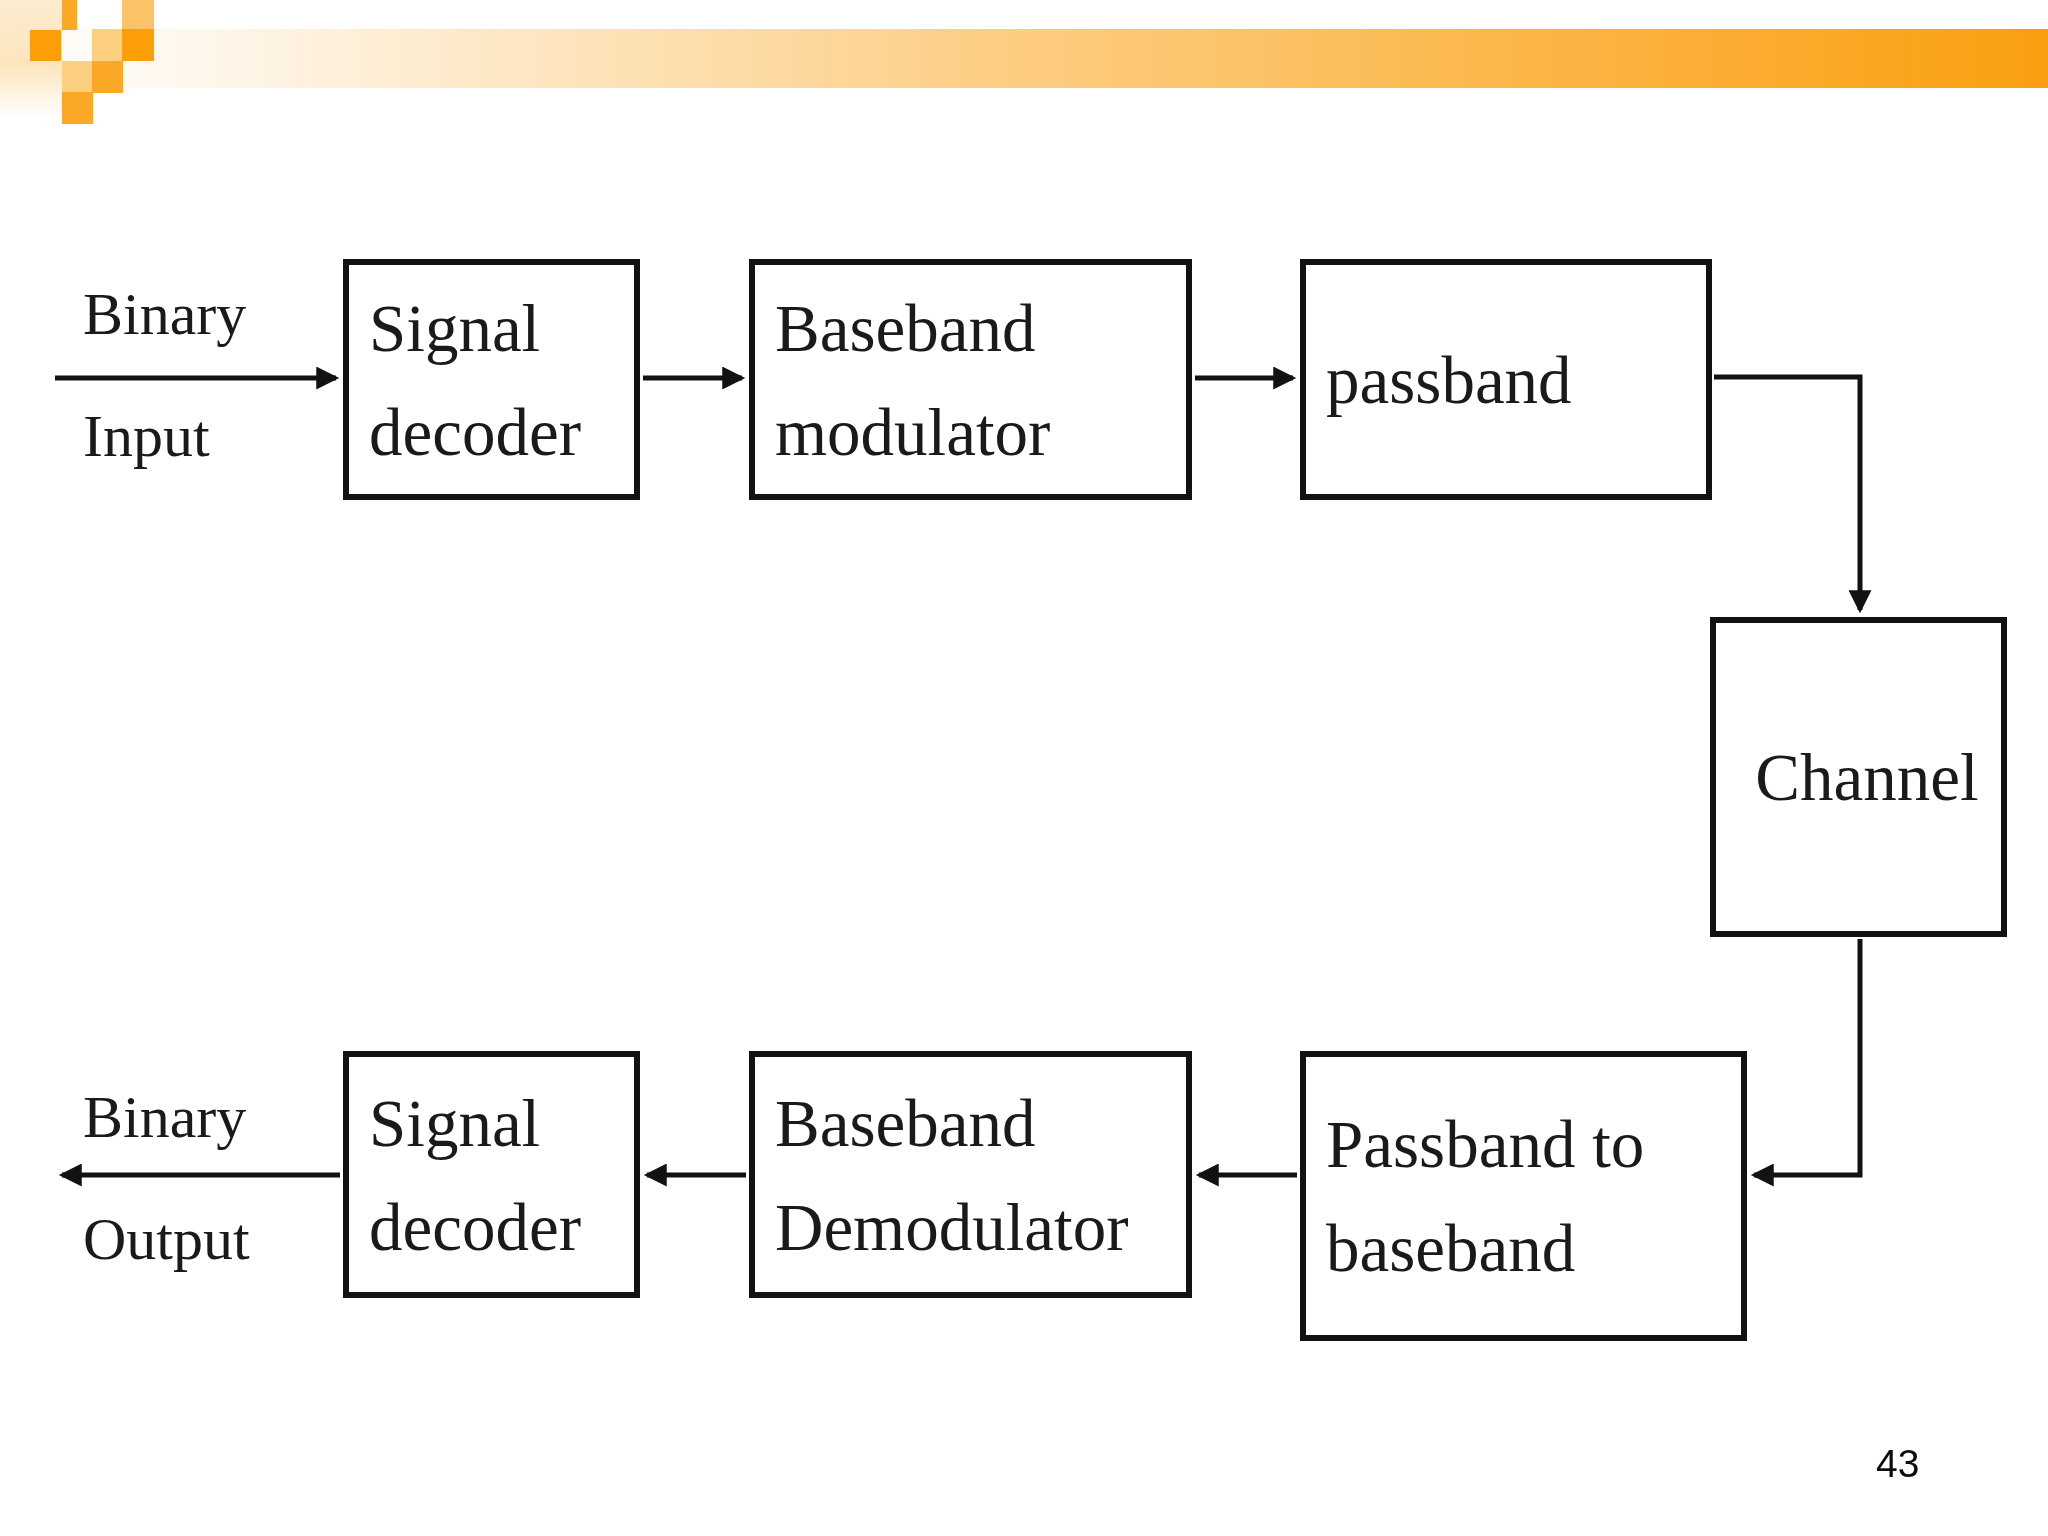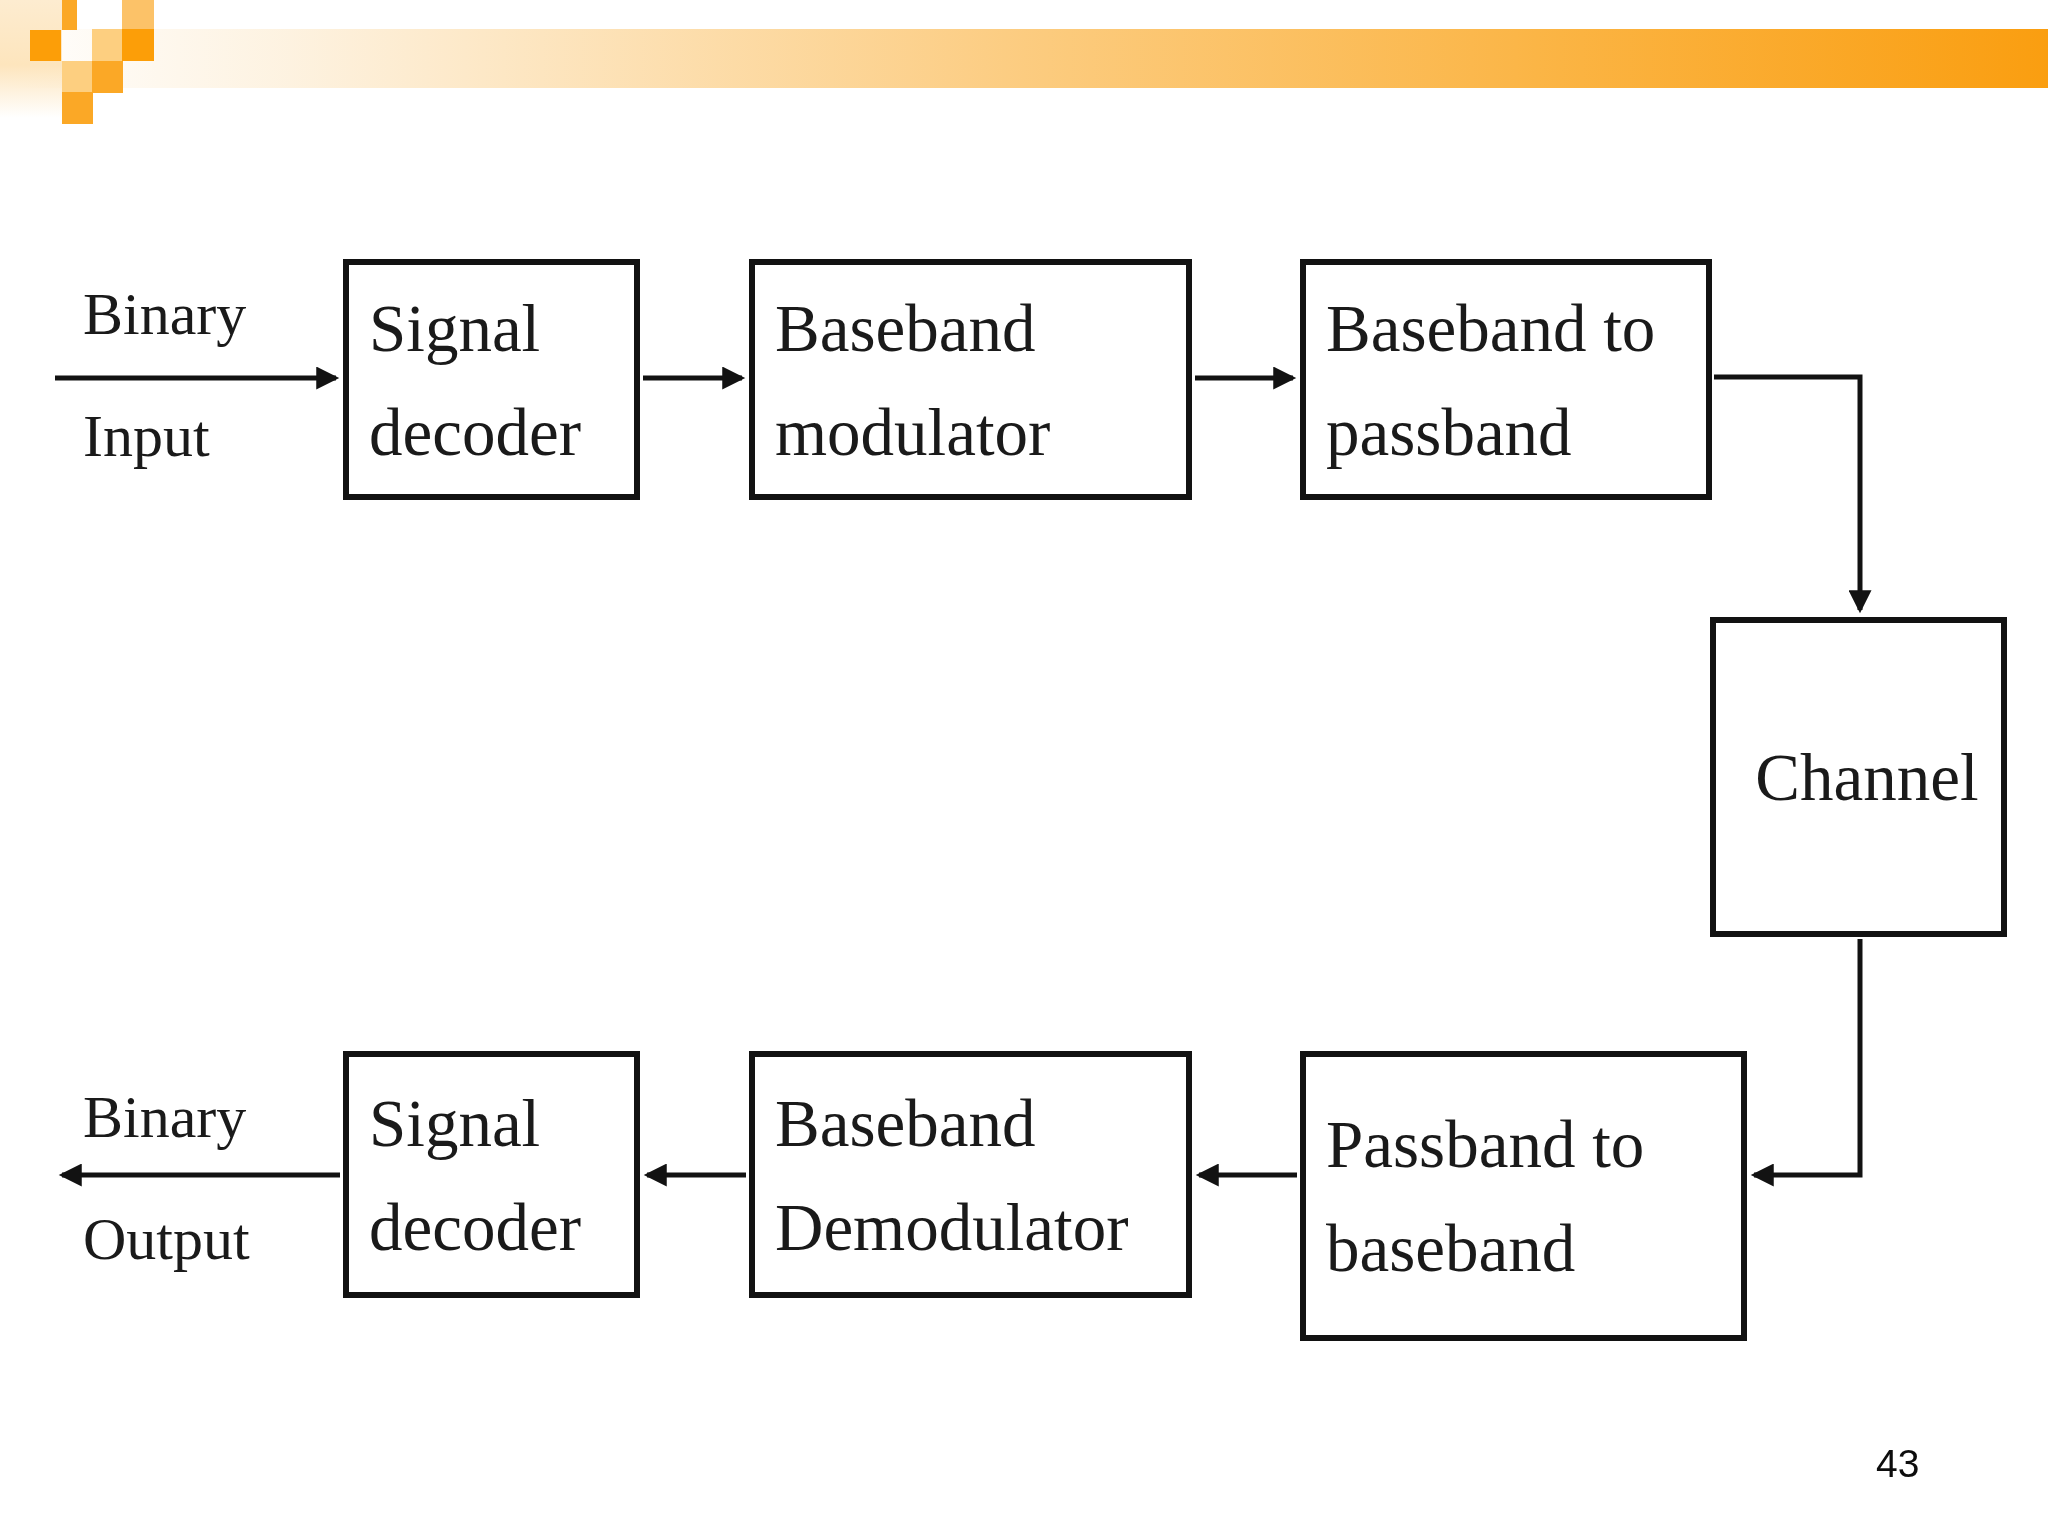--- a/index.html
+++ b/index.html
@@ -155,21 +155,20 @@
 
   <div class="dbox b-encoder">
     <span>Signal</span>
     <span>decoder</span>
   </div>
   <div class="dbox b-modulator">
     <span>Baseband</span>
     <span>modulator</span>
   </div>
   <div class="dbox b-b2p">
-    <span>Baseband to</span>
     <span>passband</span>
   </div>
   <div class="dbox b-channel center">
     <span>Channel</span>
   </div>
   <div class="dbox b-p2b">
     <span>Passband to</span>
     <span>baseband</span>
   </div>
   <div class="dbox b-demodulator">

